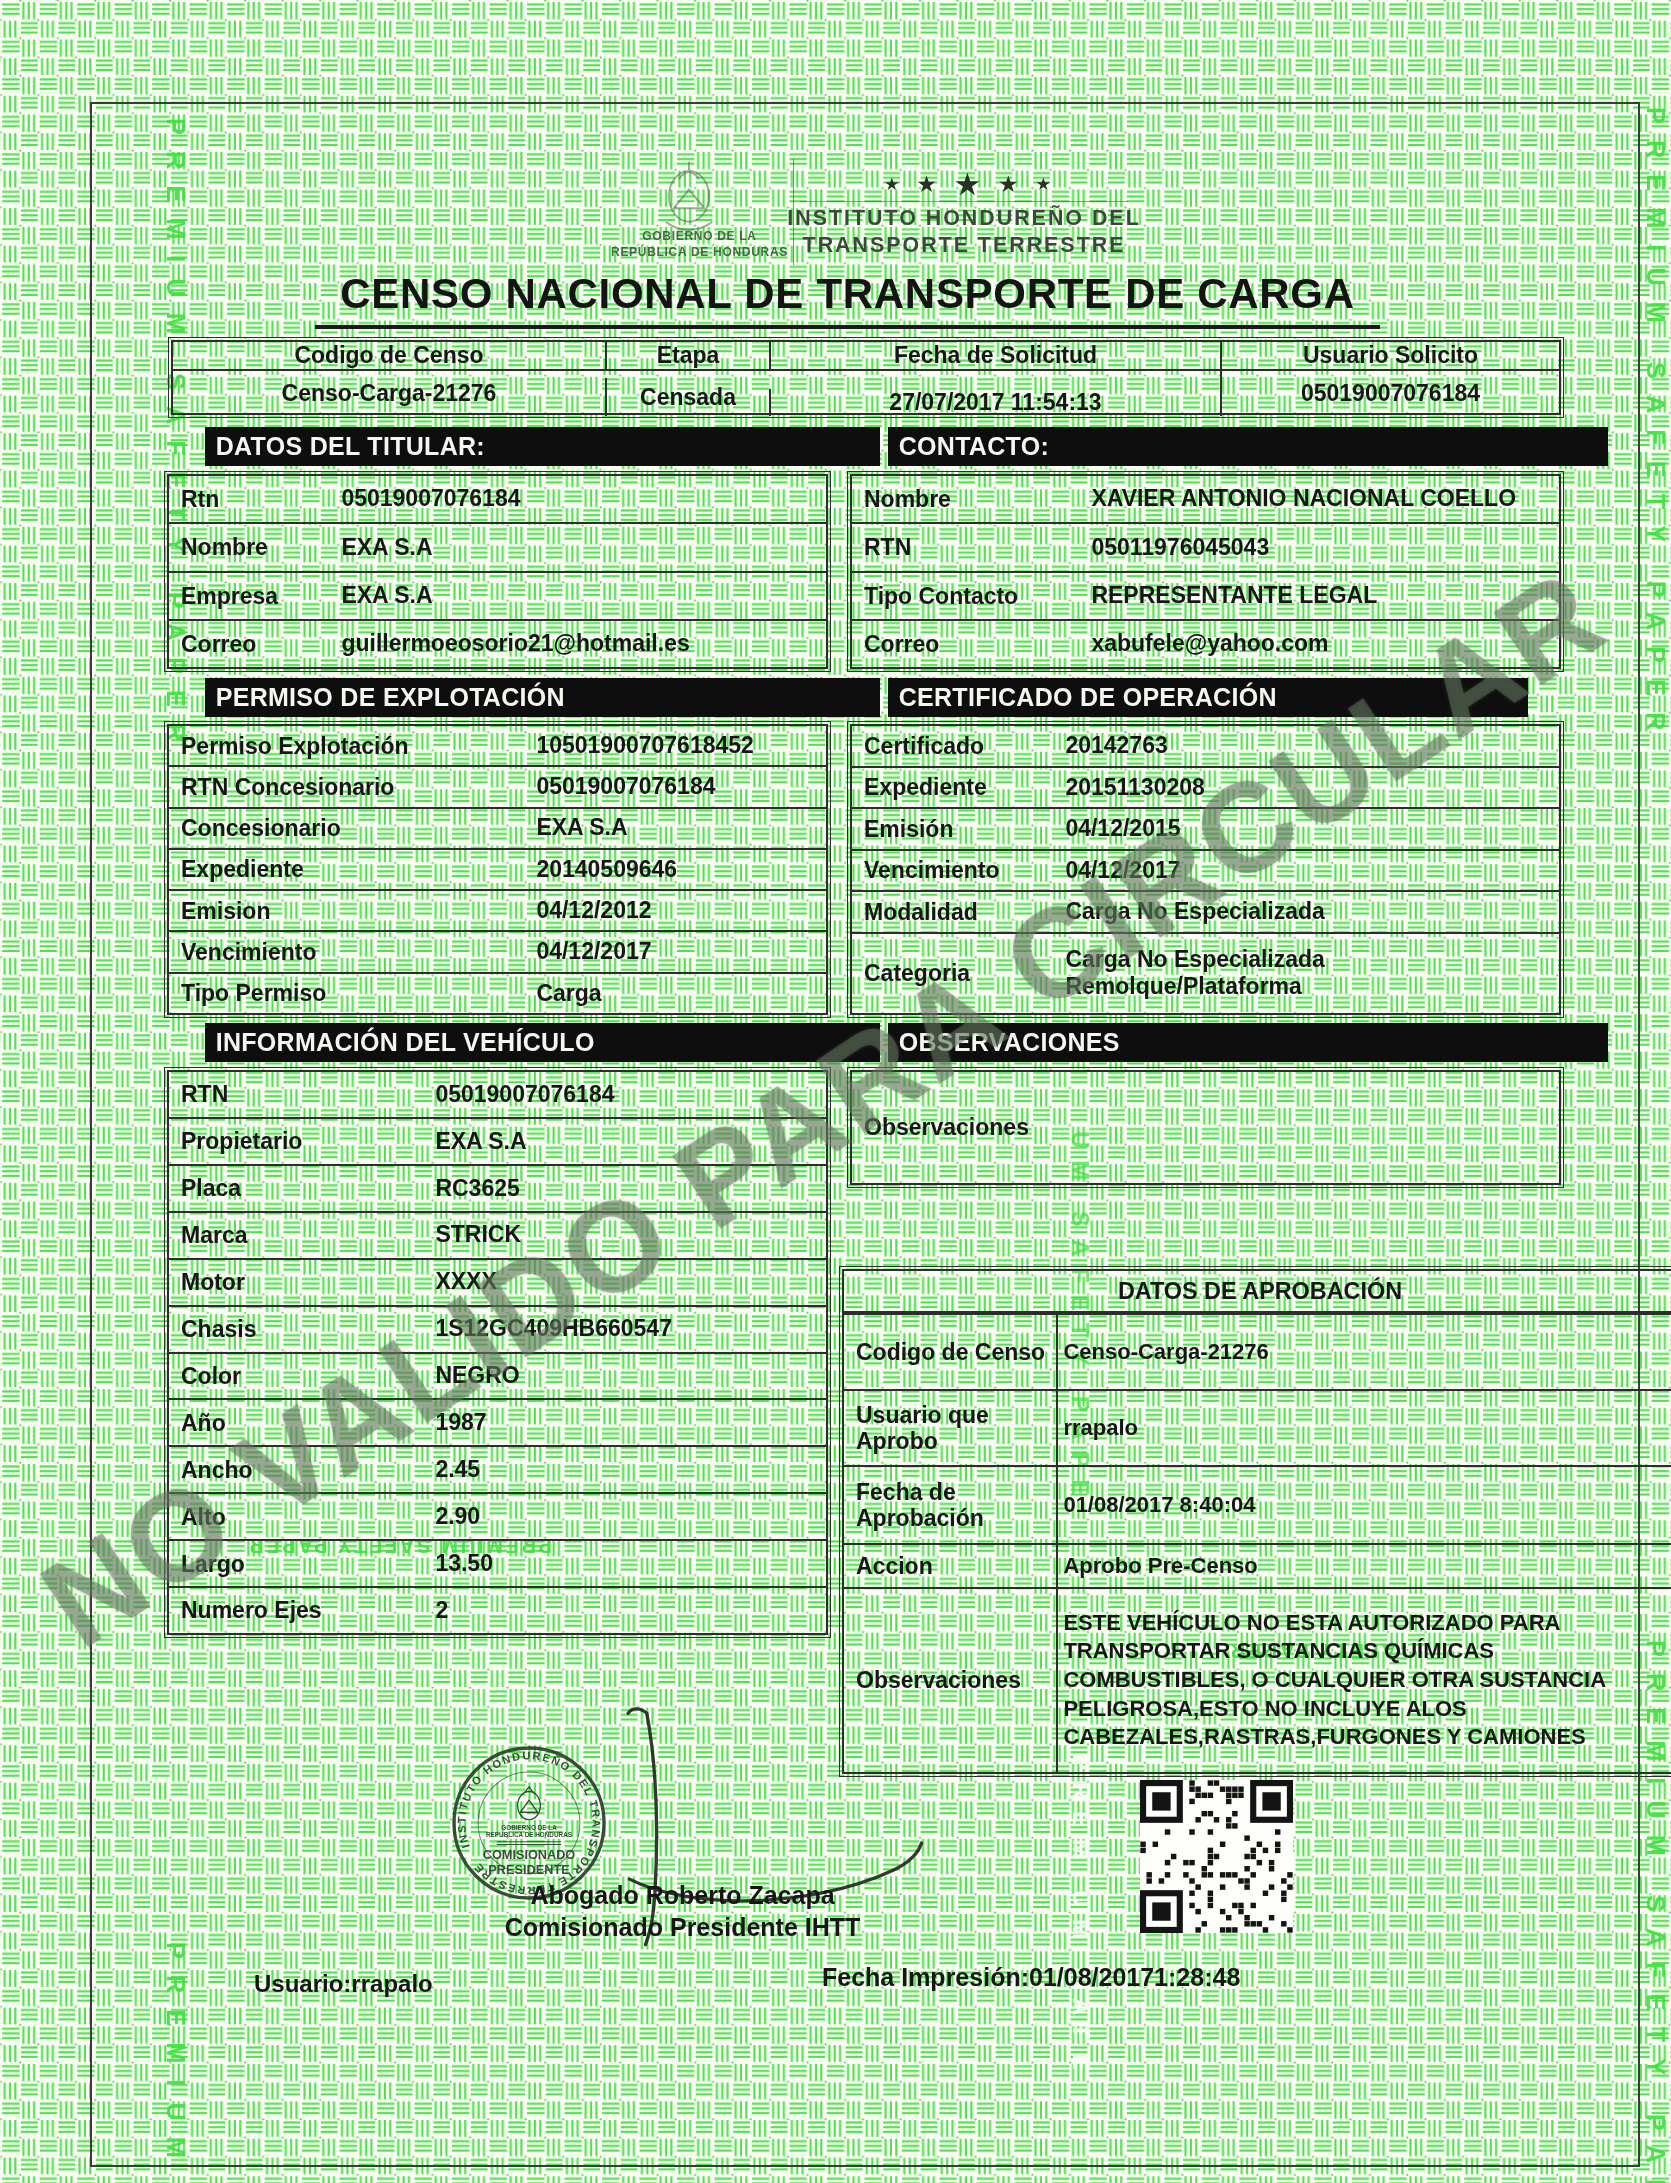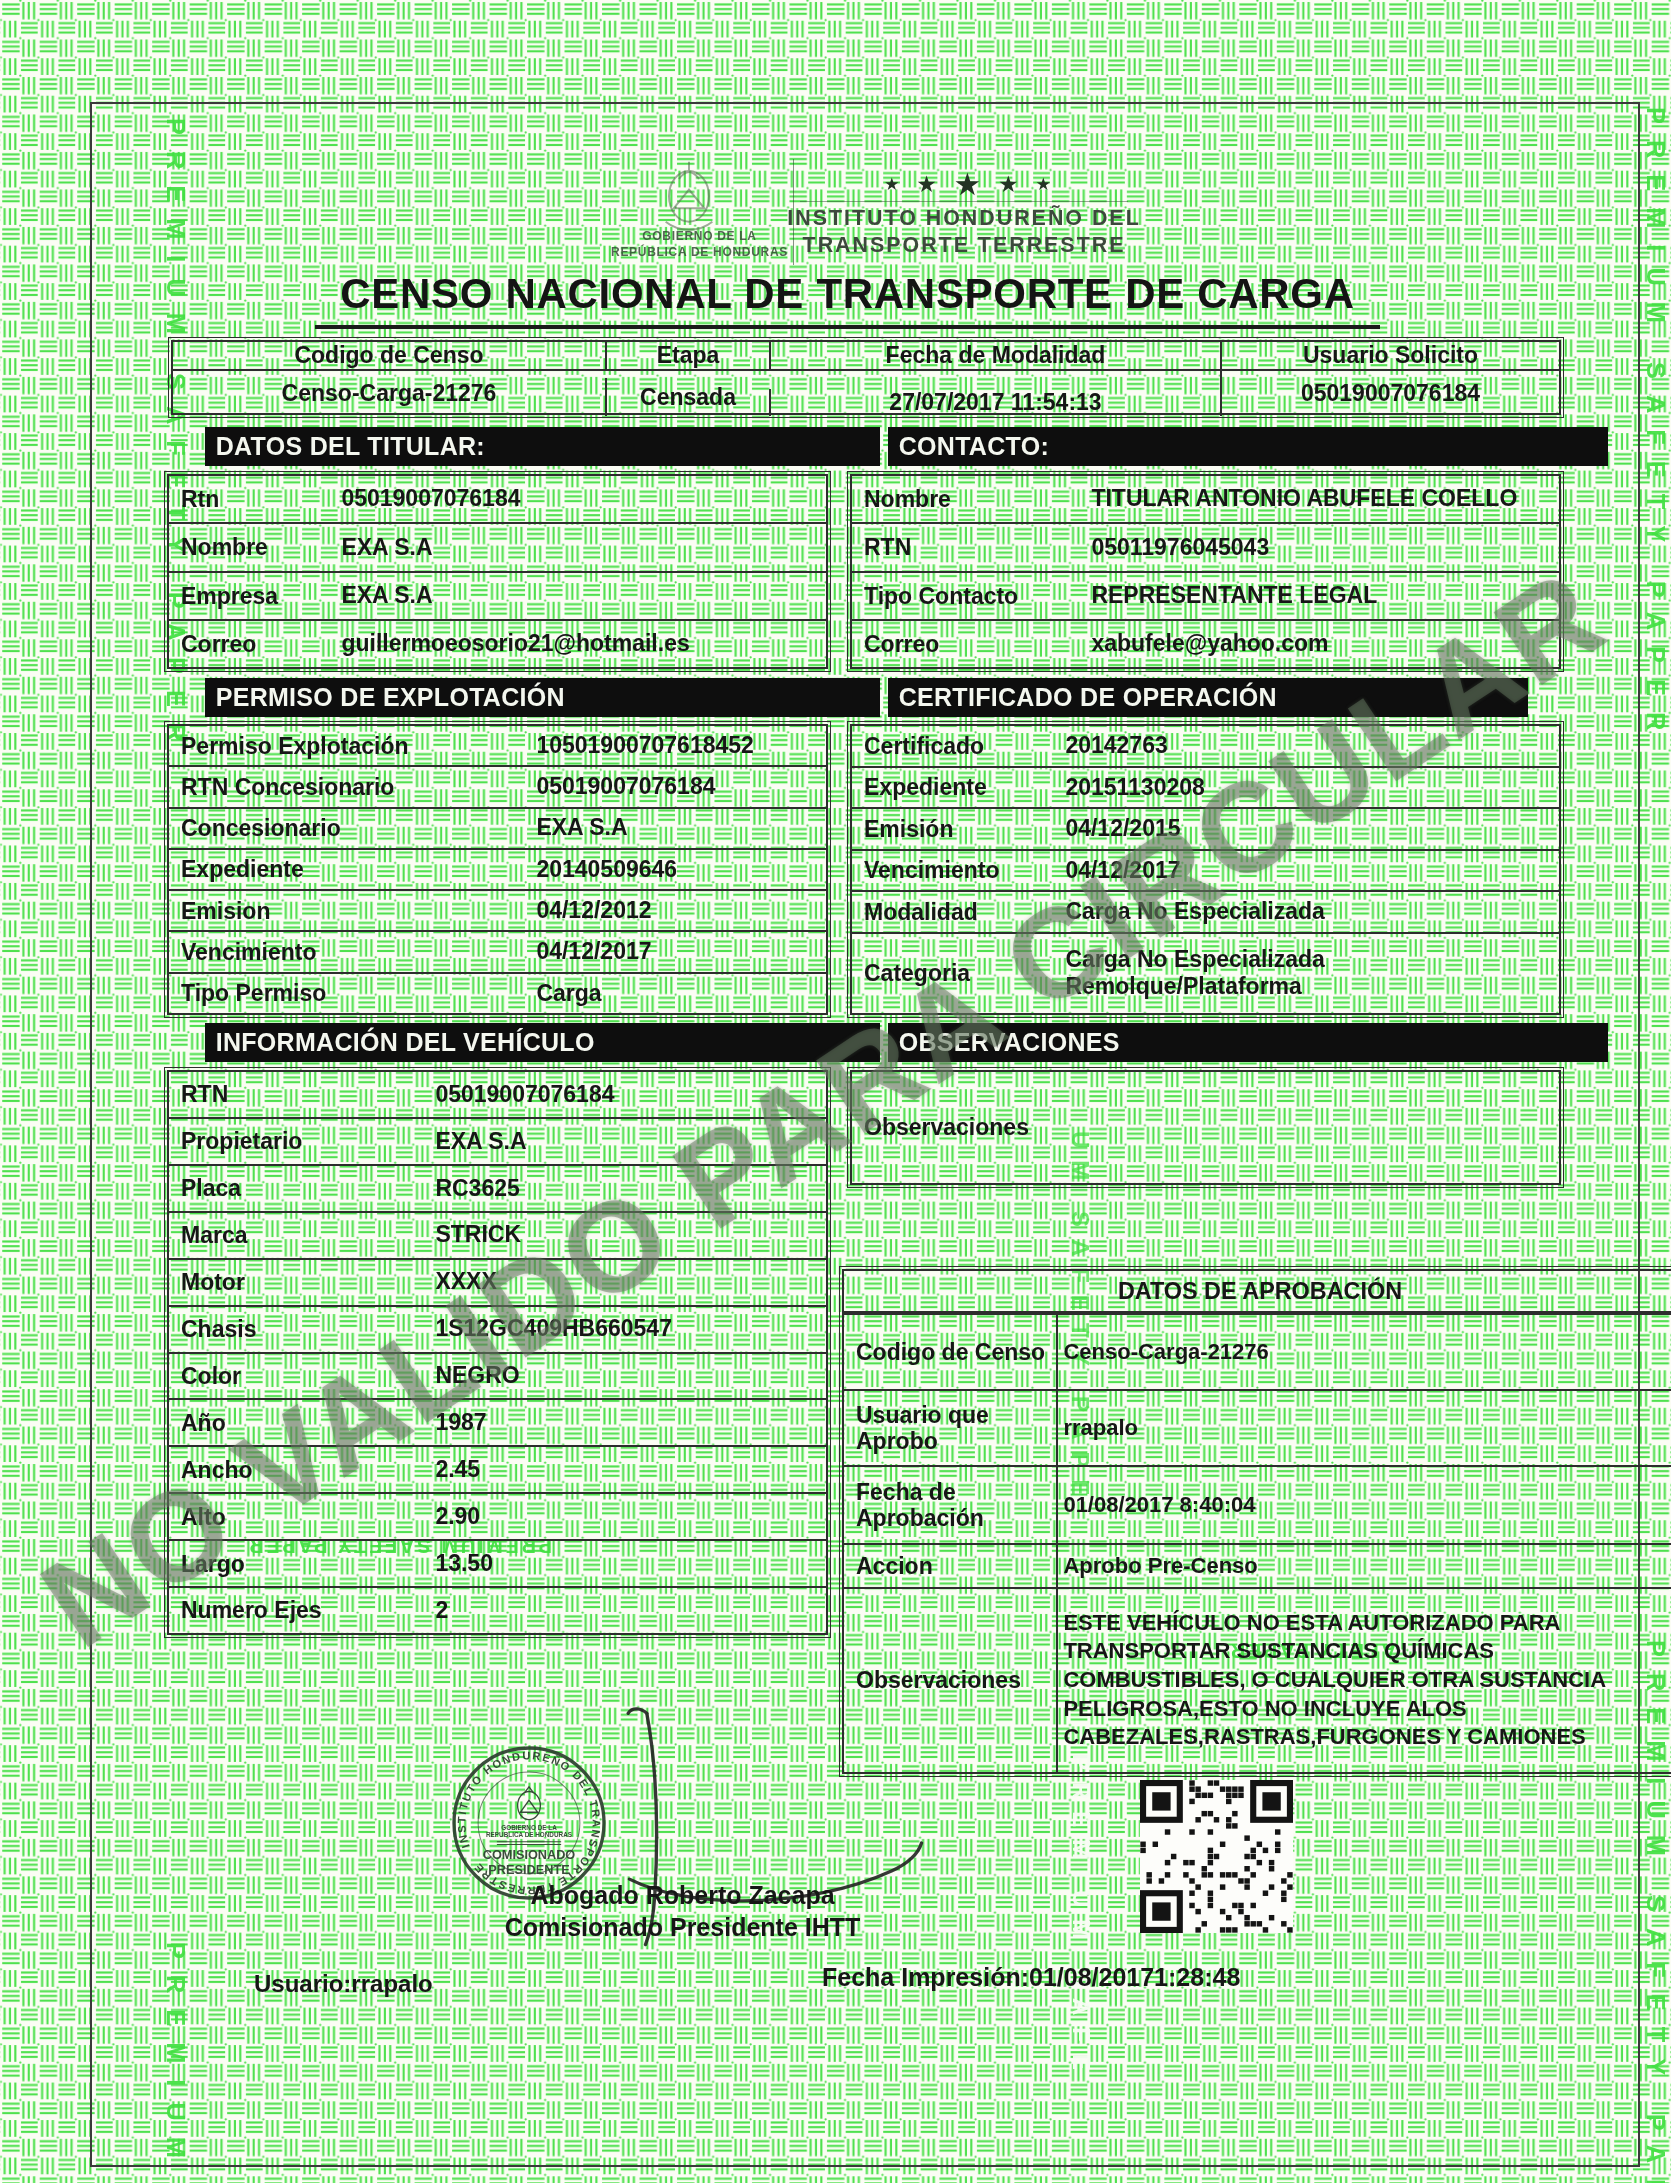--- a/index.html
+++ b/index.html
@@ -122,21 +122,21 @@
     <div class="starline"></div>
     <div class="inst" style="left:763px;top:206px;width:402px;">INSTITUTO HONDUREÑO DEL</div>
     <div class="inst" style="left:763px;top:233px;width:402px;">TRANSPORTE TERRESTRE</div>
 
     <div class="title">CENSO NACIONAL DE TRANSPORTE DE CARGA</div>
 
     <div class="tbl" style="left:171px;top:340px;width:1390px;height:75px;">
       <div class="sumrow hdr">
         <div class="sumcell" style="width:432px;">Codigo de Censo</div>
         <div class="sumcell" style="width:164px;">Etapa</div>
-        <div class="sumcell" style="width:451px;">Fecha de Modalidad</div>
+        <div class="sumcell" style="width:451px;">Fecha de Solicitud</div>
         <div class="sumcell" style="flex:1;">Usuario Solicito</div>
       </div>
       <div class="sumrow">
         <div class="sumcell" style="width:432px;">Censo-Carga-21276</div>
         <div class="sumcell" style="width:164px;margin-top:7px;">Censada</div>
         <div class="sumcell" style="width:451px;margin-top:18px;">27/07/2017 11:54:13</div>
         <div class="sumcell" style="flex:1;">05019007076184</div>
       </div>
     </div>
 
@@ -160,21 +160,21 @@
         <div class="rrow">
         <div class="lbl">Correo</div>
         <div class="val">guillermoeosorio21@hotmail.es</div>
       </div>
       </div>
 
     <div class="tbl contacto" style="left:850px;top:474px;width:711px;height:195px;">
 
     <div class="rrow">
         <div class="lbl">Nombre</div>
-        <div class="val">TITULAR ANTONIO ABUFELE COELLO</div>
+        <div class="val">XAVIER ANTONIO NACIONAL COELLO</div>
       </div>
         <div class="rrow">
         <div class="lbl">RTN</div>
         <div class="val">05011976045043</div>
       </div>
         <div class="rrow">
         <div class="lbl">Tipo Contacto</div>
         <div class="val">REPRESENTANTE LEGAL</div>
       </div>
         <div class="rrow">

